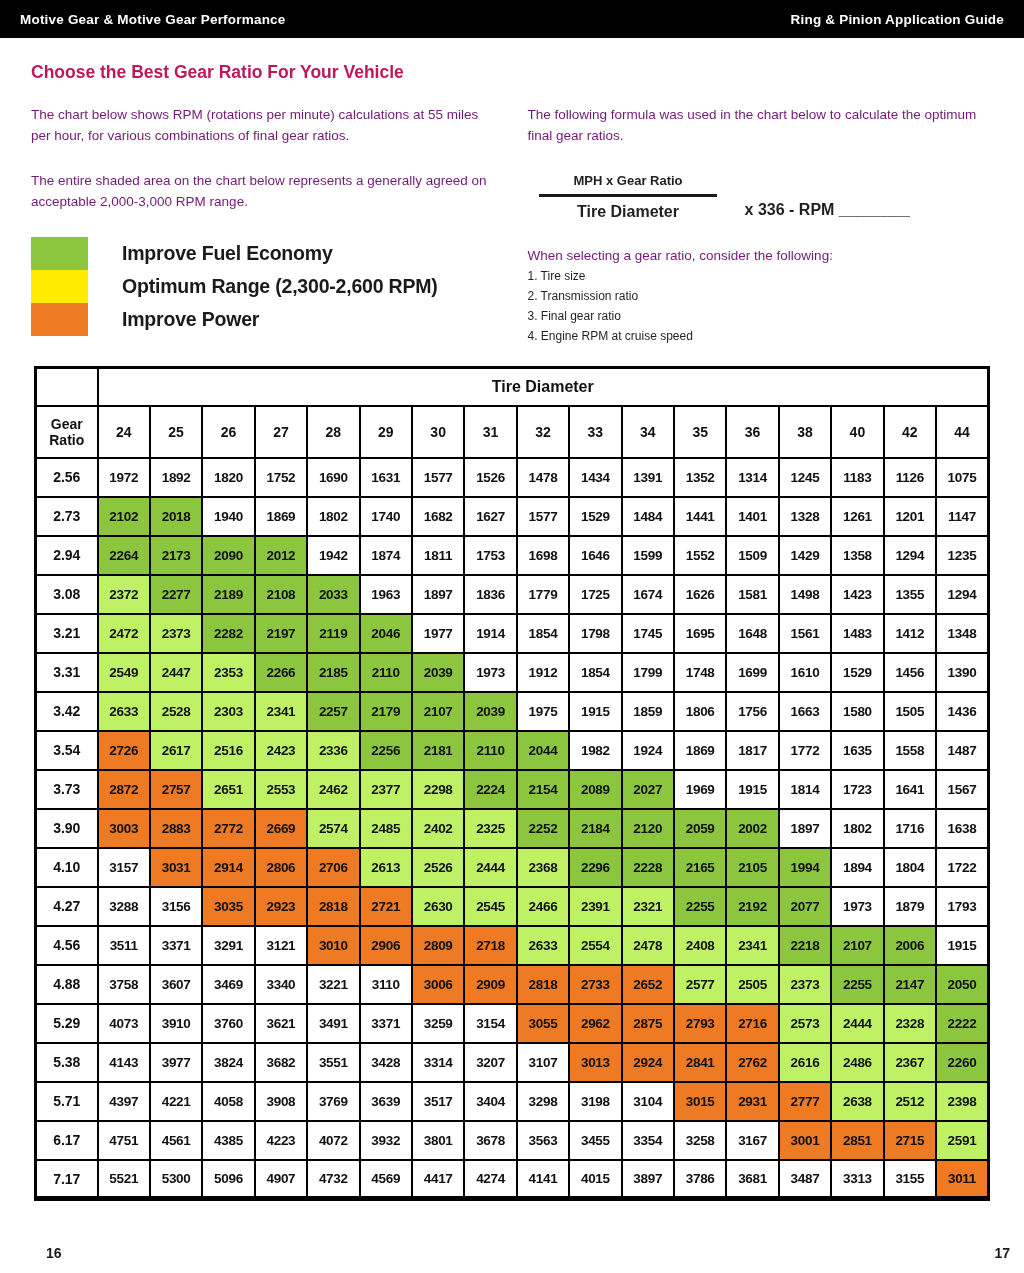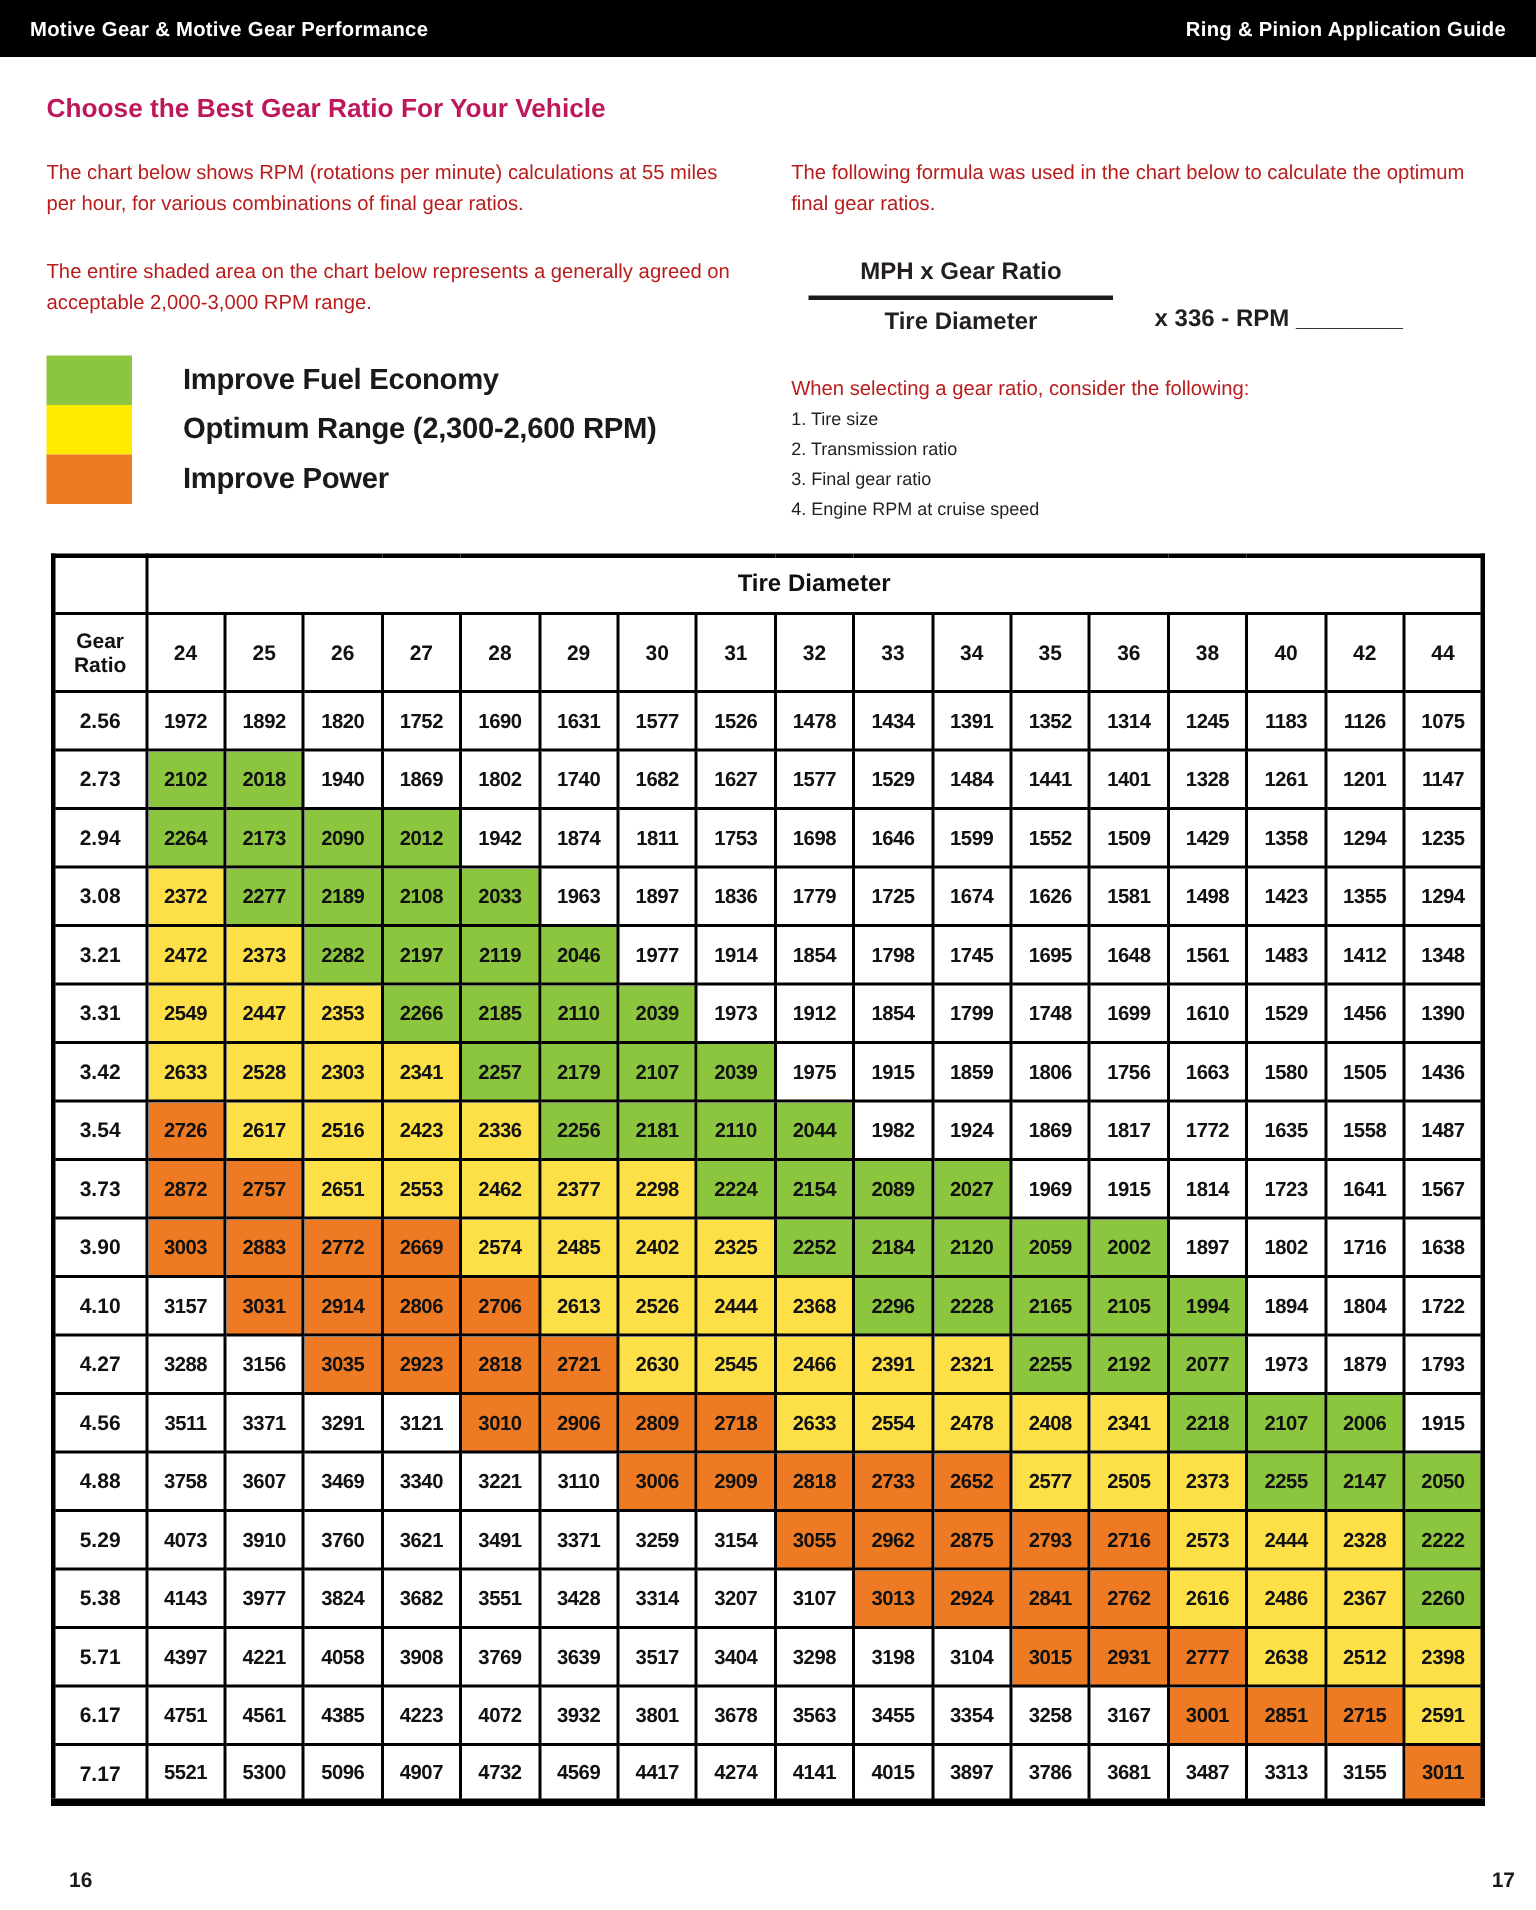--- a/index.html
+++ b/index.html
@@ -23,41 +23,41 @@
   }
   .content { padding:0 31px; }
   h1.page-title {
     margin-top:24px;
     font-size:17.5px; font-weight:bold; color:#be185d;
   }
   .two-col { display:flex; margin-top:22px; }
   .col-left  { width:482px; }
   .col-right { width:480px; margin-left:29px; }
   .body-text {
-    font-size:13.5px; line-height:1.55; color:#b91c1c;
+    font-size:13.5px; line-height:1.55; color:#701a75;
   }
   .col-left .body-text { margin-bottom:24px; max-width:462px; }
   .col-right .body-text { max-width:450px; }
 
   
   .legend { margin-top:6px; }
   .legend-row { display:flex; align-items:center; height:33px; }
   .swatch { width:57px; height:33px; flex:0 0 57px; }
   .legend-label {
     margin-left:34px; font-size:19.5px; font-weight:bold; color:#1a1a1a;
     letter-spacing:-0.2px;
   }
 
   
   .formula {
     display:flex; align-items:flex-end; margin:26px 0 24px 12px;
   }
   .frac { text-align:center; }
   .frac-num {
-    font-size:16px; font-weight:bold; padding:0 34px 6px 34px;
+    font-size:13px; font-weight:bold; padding:0 34px 6px 34px;
     border-bottom:3px solid #1a1a1a;
   }
   .frac-den { font-size:16px; font-weight:bold; padding-top:6px; }
   .formula-suffix {
     font-size:16px; font-weight:bold; margin:4px 0 2px 28px; white-space:pre;
   }
 
   .select-list { margin-top:2px; }
   .select-list .body-text { line-height:1.65; }
   ul.considerations { list-style:none; }
@@ -77,21 +77,21 @@
     text-align:center; vertical-align:middle;
     font-weight:bold; color:#111;
     overflow:hidden;
   }
   th.tire-header { height:38px; font-size:16px; }
   th.corner { width:62px; background:#fff; }
   tr.col-header-row th { height:52px; font-size:14px; }
   td.ratio-cell { font-size:14px; height:39px; }
   td.rpm-cell { font-size:13.5px; letter-spacing:-0.3px; }
   td.c-green  { background:#8cc63f; }
-  td.c-yellow { background:#fde047; }
+  td.c-yellow { background:#bef264; }
   td.c-orange { background:#ee7a23; }
 
   
   .footer {
     position:absolute; bottom:12px; left:16px; width:100%;
     display:flex; justify-content:space-between; padding:0 30px;
   }
   .footer span { font-size:14px; font-weight:bold; color:#1a1a1a; }
 </style>
 </head>

